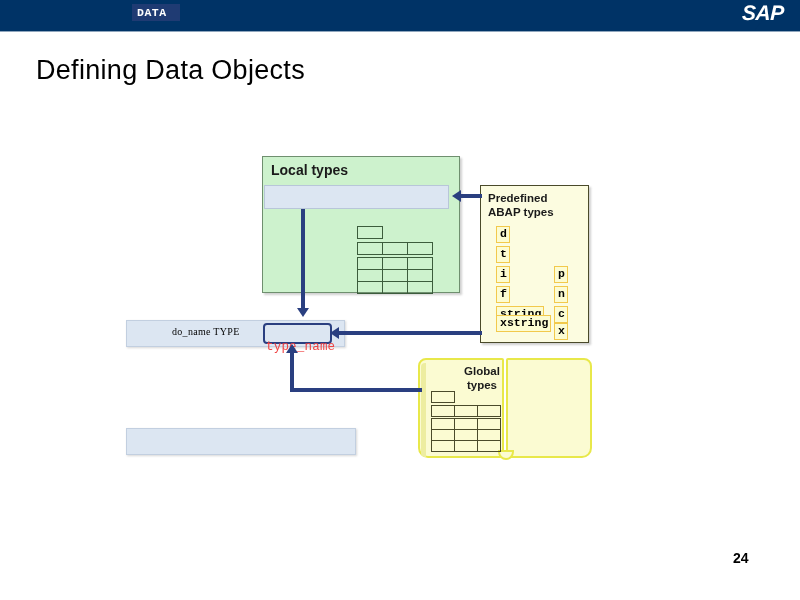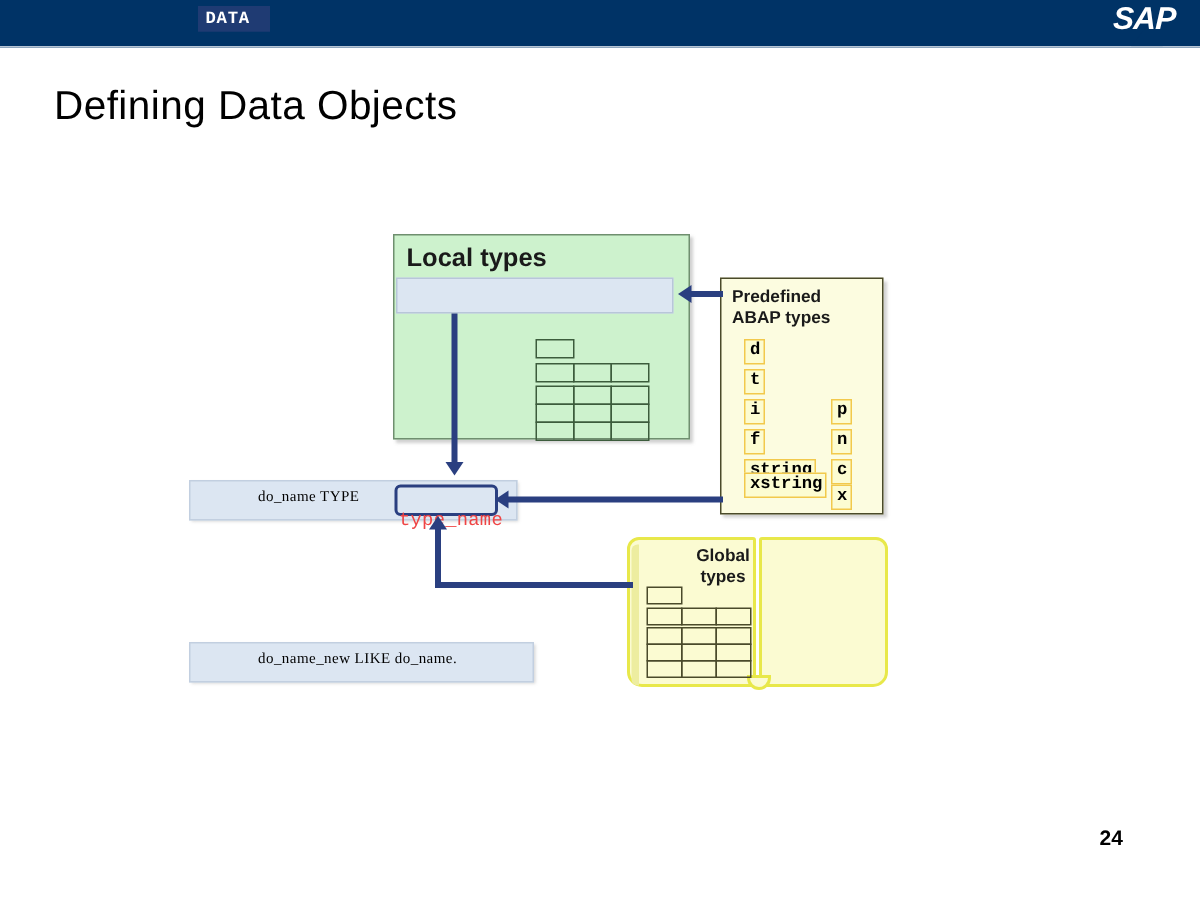--- a/index.html
+++ b/index.html
@@ -85,21 +85,21 @@
     left: 262px; top: 156px;
     width: 198px; height: 137px;
     background: #cdf2cd;
     border: 1px solid #6f8f6f;
     box-sizing: border-box;
     box-shadow: 2px 2px 2px rgba(120,120,120,0.35);
   }
   #local-types-label {
     position: absolute;
     left: 271px; top: 162px;
-    font-size: 17px;
+    font-size: 14px;
     font-weight: bold;
     color: #1a1a1a;
   }
   #types-code-strip {
     position: absolute;
     left: 264px; top: 185px;
     width: 185px; height: 24px;
     background: #dce6f2;
     border: 1px solid #b8c6d9;
     box-sizing: border-box;
@@ -368,21 +368,20 @@
   </div>
 
   <div class="data-stmt" id="data-stmt-1"></div>
   <div class="data-badge" id="data-badge-1">DATA</div>
   <div class="data-code" id="data-code-1">do_name TYPE</div>
   <div id="type-name-pill"></div>
   <div id="type-name-text">type_name</div>
 
   <div class="data-stmt" id="data-stmt-2"></div>
   <div class="data-badge" id="data-badge-2">DATA</div>
-  <div class="data-code" id="data-code-2">do_name_new LIKE do_name.</div>
 
   <div class="conn" style="left:460px; top:194px; width:22px; height:4px;"></div>
   <div class="arrow-head arrow-left" style="left:452px; top:190px;"></div>
 
   <div class="conn" style="left:338px; top:331px; width:144px; height:4px;"></div>
   <div class="arrow-head arrow-left" style="left:330px; top:327px;"></div>
 
   <div class="conn" style="left:301px; top:209px; width:4px; height:100px;"></div>
   <div class="arrow-head arrow-down" style="left:297px; top:308px;"></div>
 

